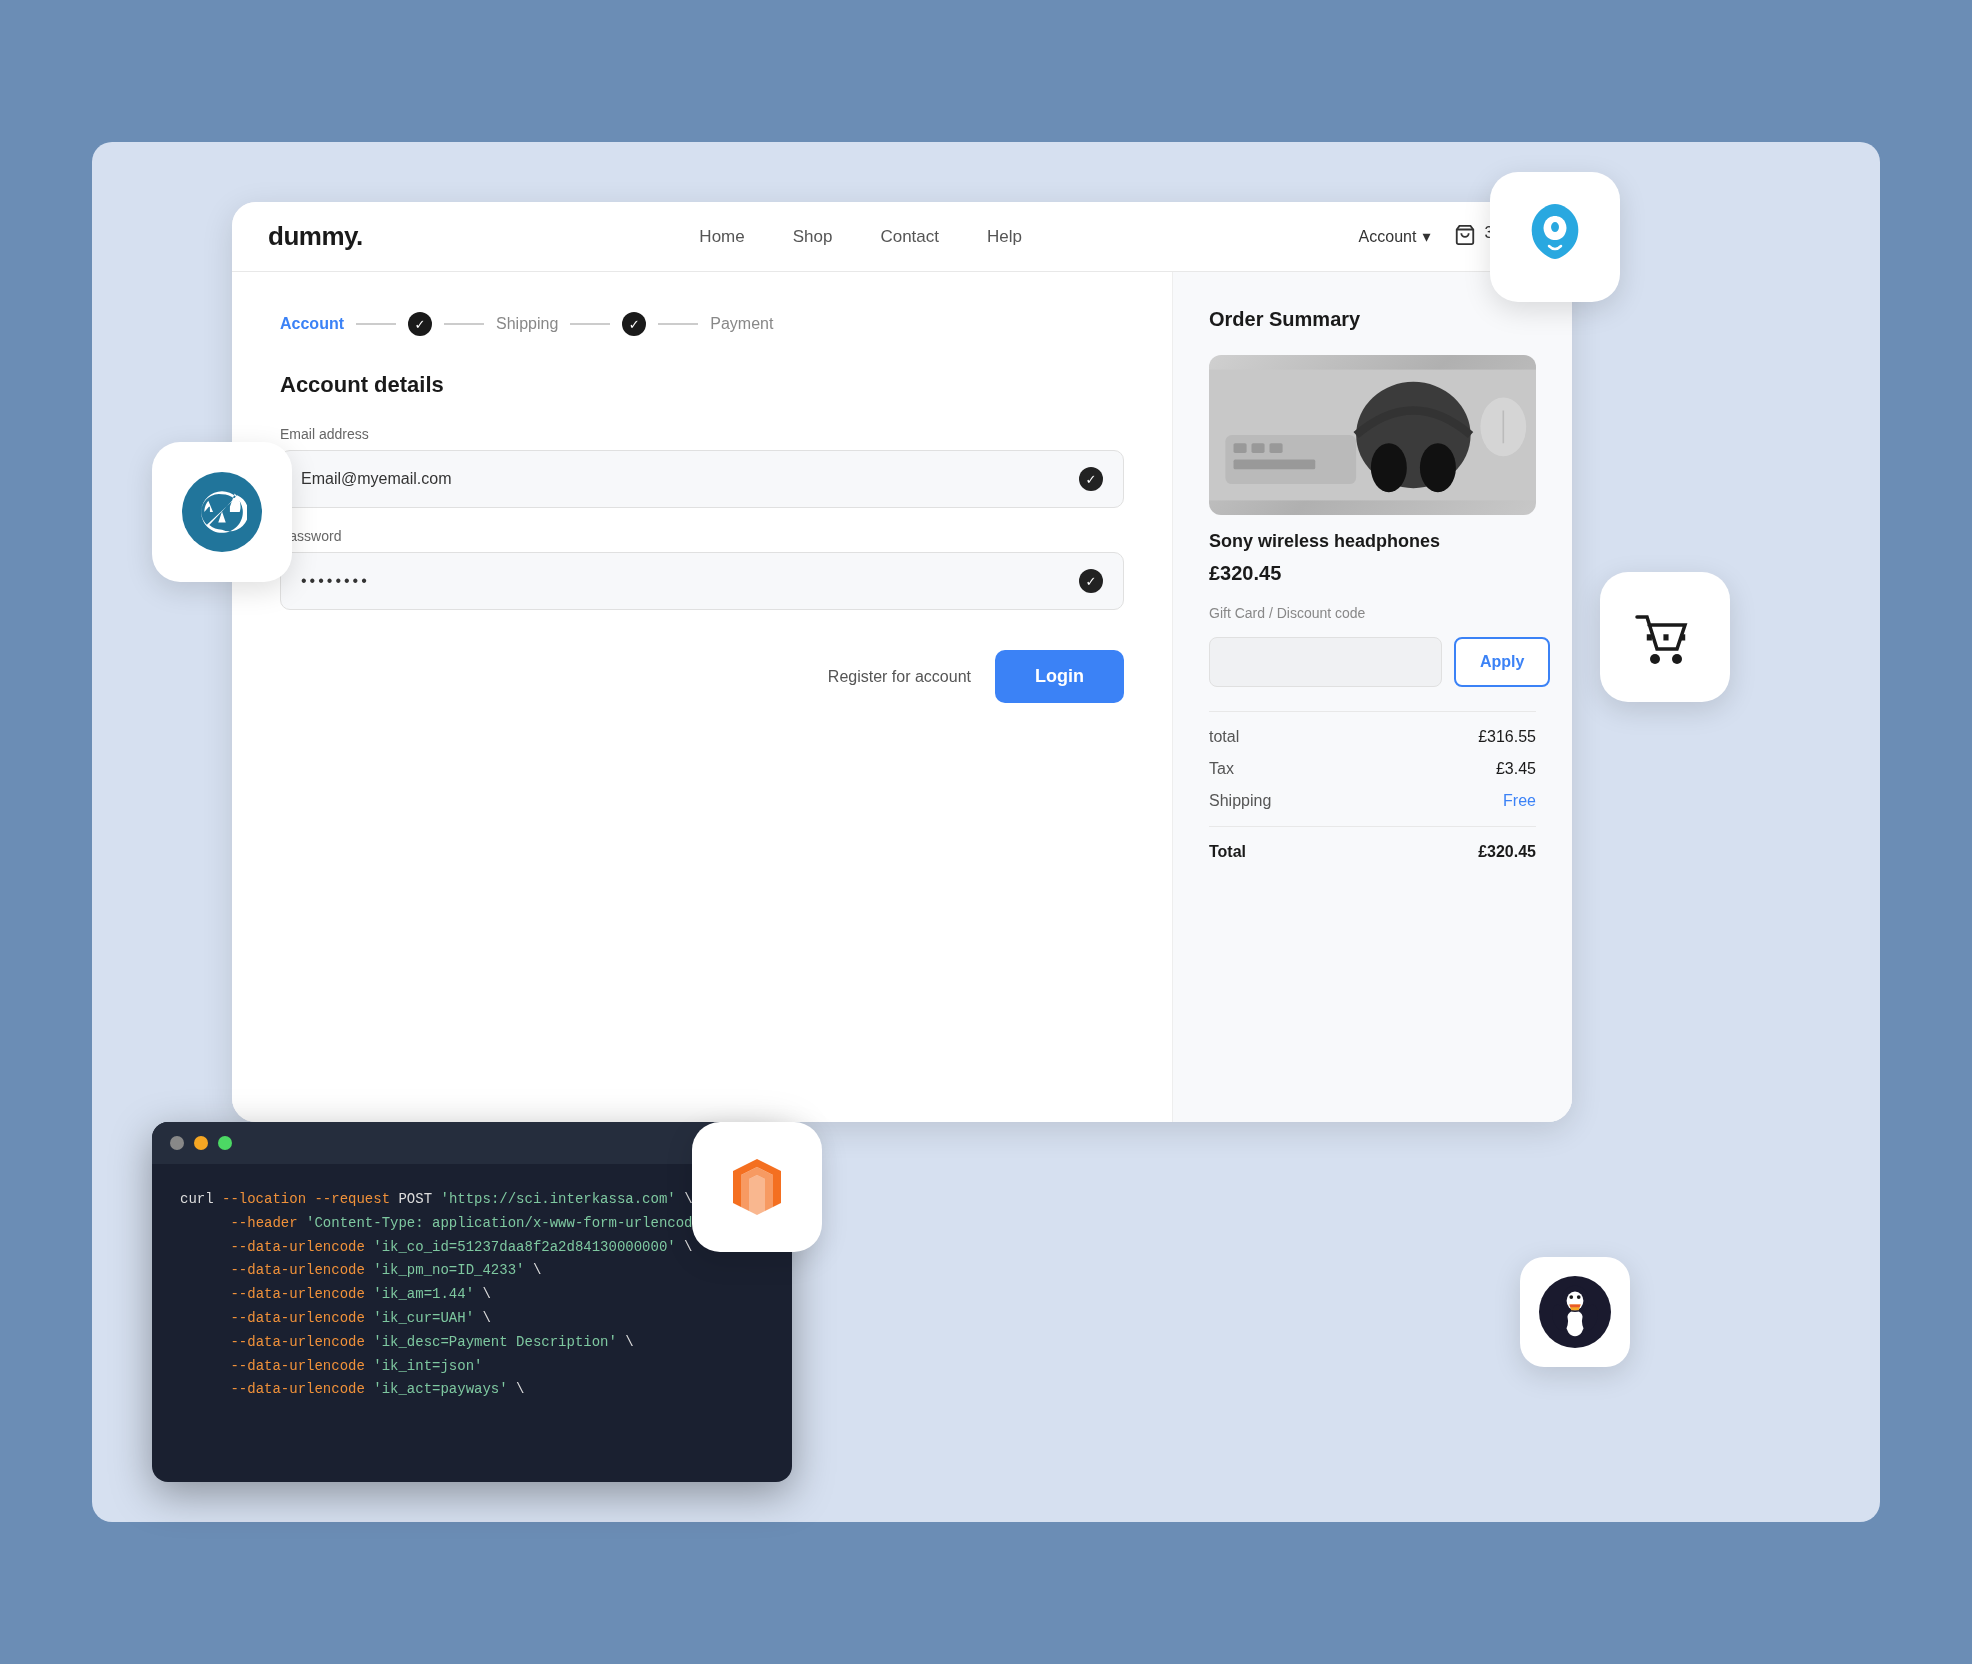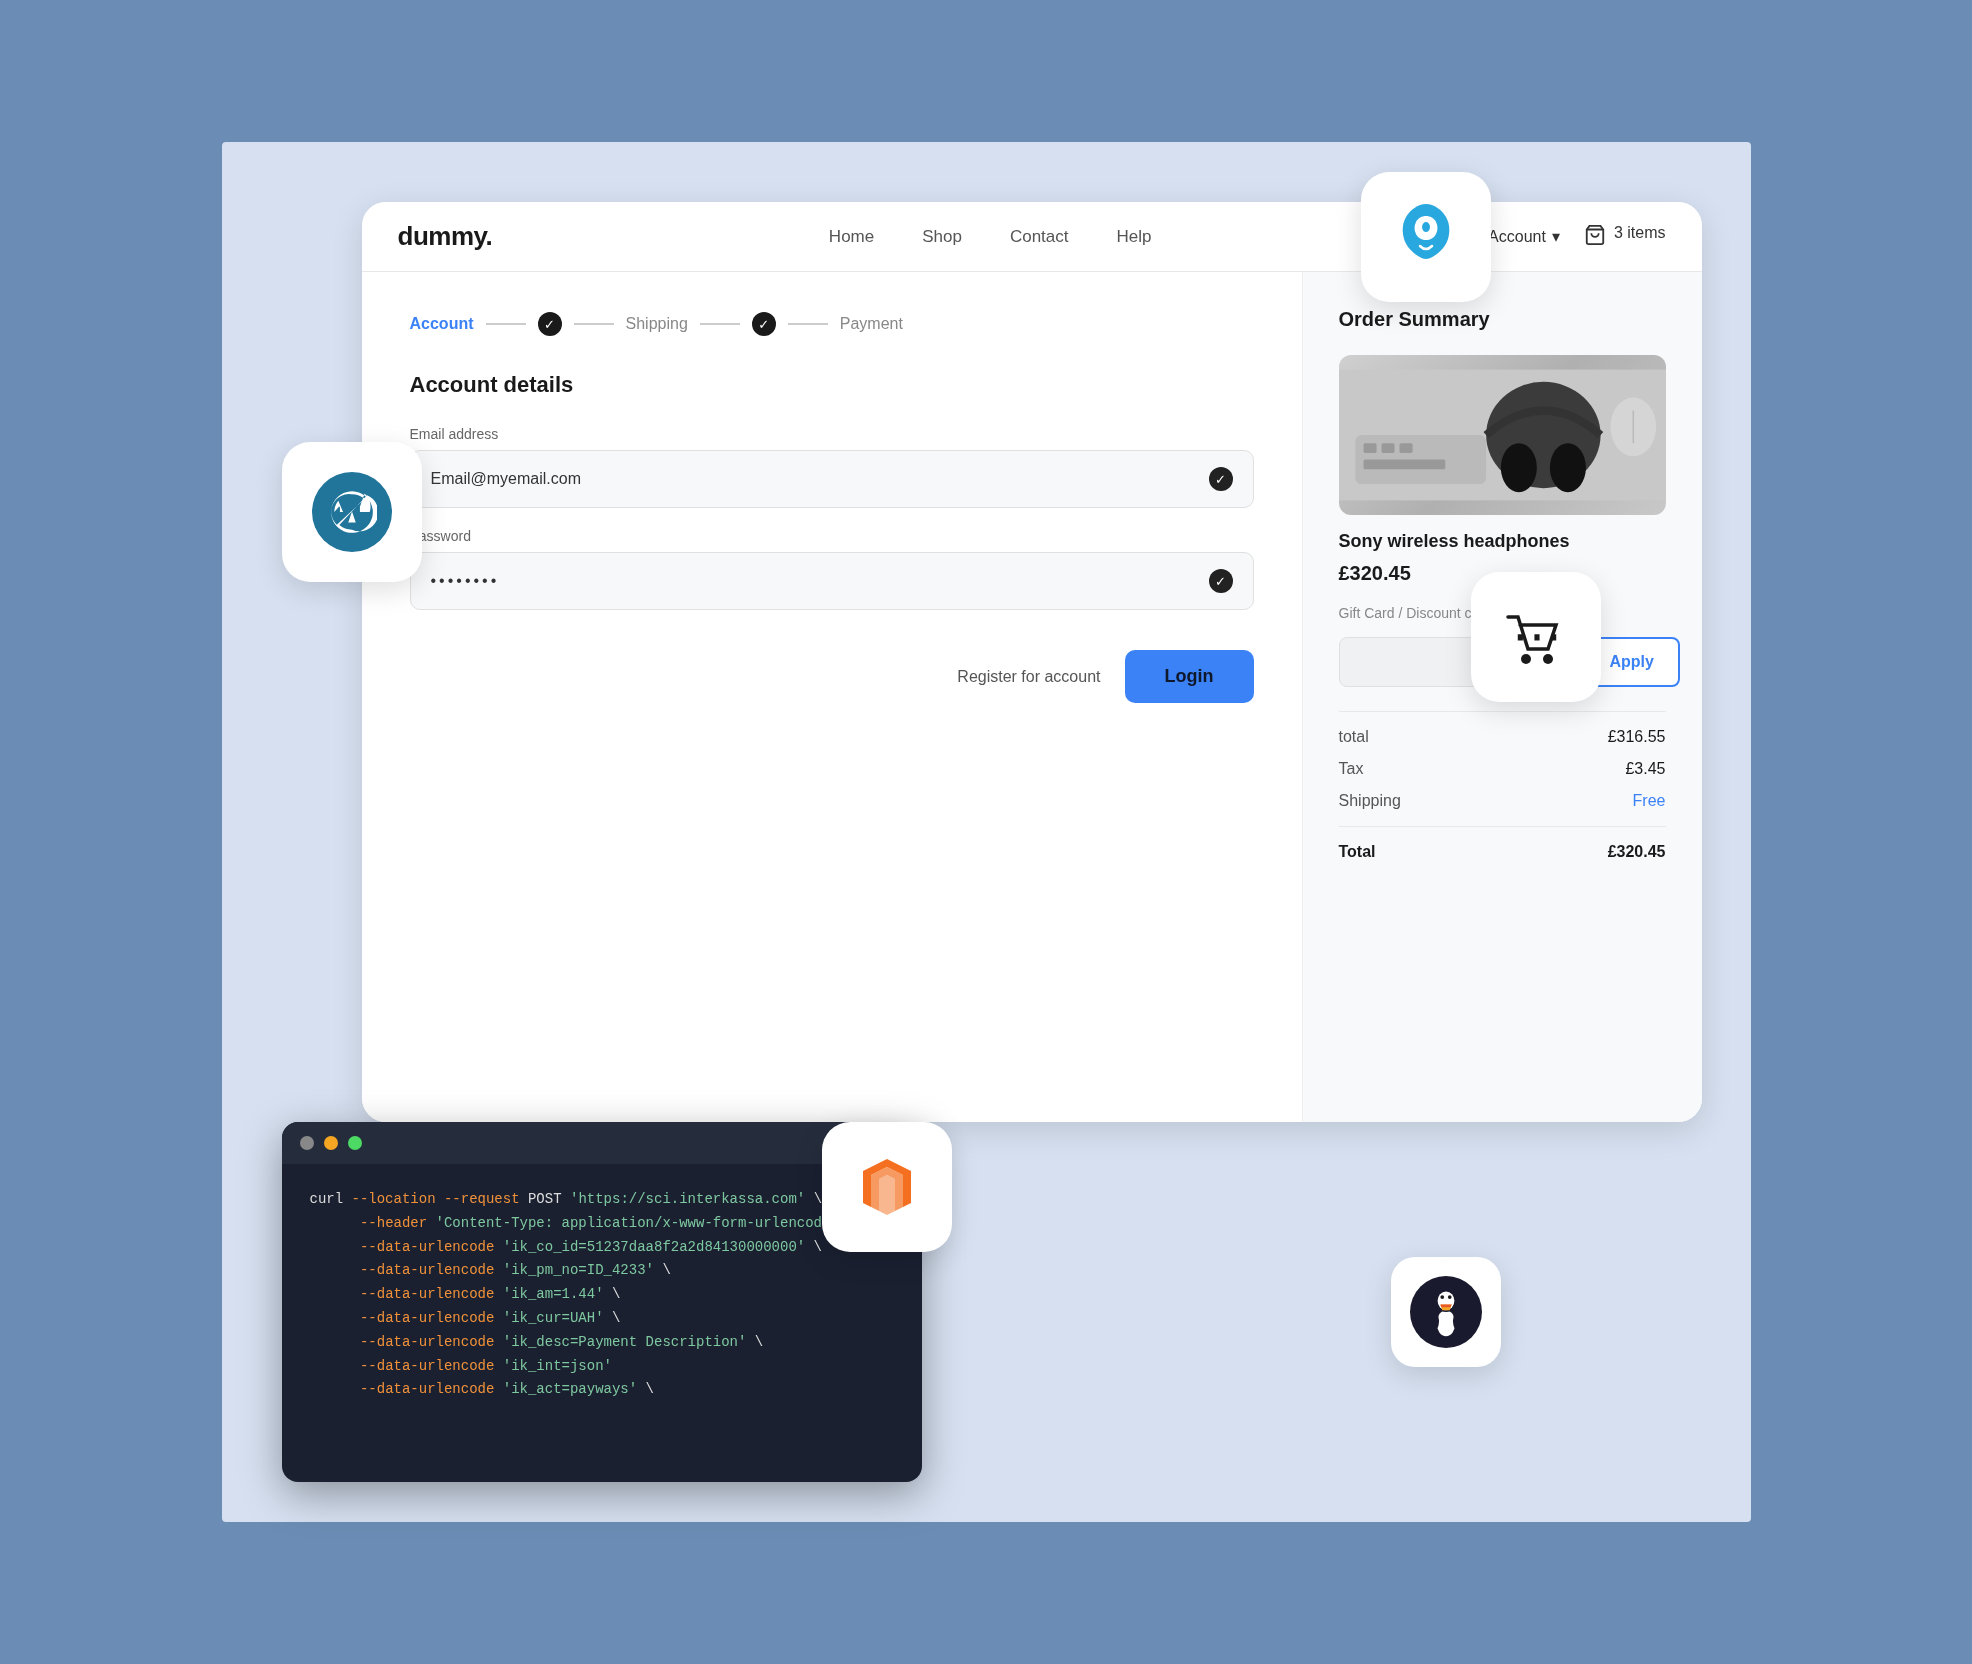--- a/index.html
+++ b/index.html
@@ -8,24 +8,24 @@
       height: 1664px;
       background: #6b8db5;
       display: flex;
       align-items: center;
       justify-content: center;
       font-family: -apple-system, BlinkMacSystemFont, 'Segoe UI', sans-serif;
       overflow: hidden;
     }
 
     .outer-card {
-      width: 1529px;
+      width: 1788px;
       height: 1380px;
       background: #d6e0f0;
-      border-radius: 4px;
+      border-radius: 20px;
       position: relative;
       padding: 0;
     }
 
     
     .browser-window {
       position: absolute;
       top: 60px;
       left: 140px;
       width: 1340px;
@@ -191,21 +191,21 @@
     }
 
     .register-link {
       font-size: 16px;
       color: #555;
       text-decoration: none;
     }
 
     .login-btn {
       background: #3b82f6;
-      color: #0f172a;
+      color: #ffffff;
       border: none;
       padding: 16px 40px;
       border-radius: 10px;
       font-size: 18px;
       font-weight: 600;
       cursor: pointer;
     }
 
     
     .order-panel {

